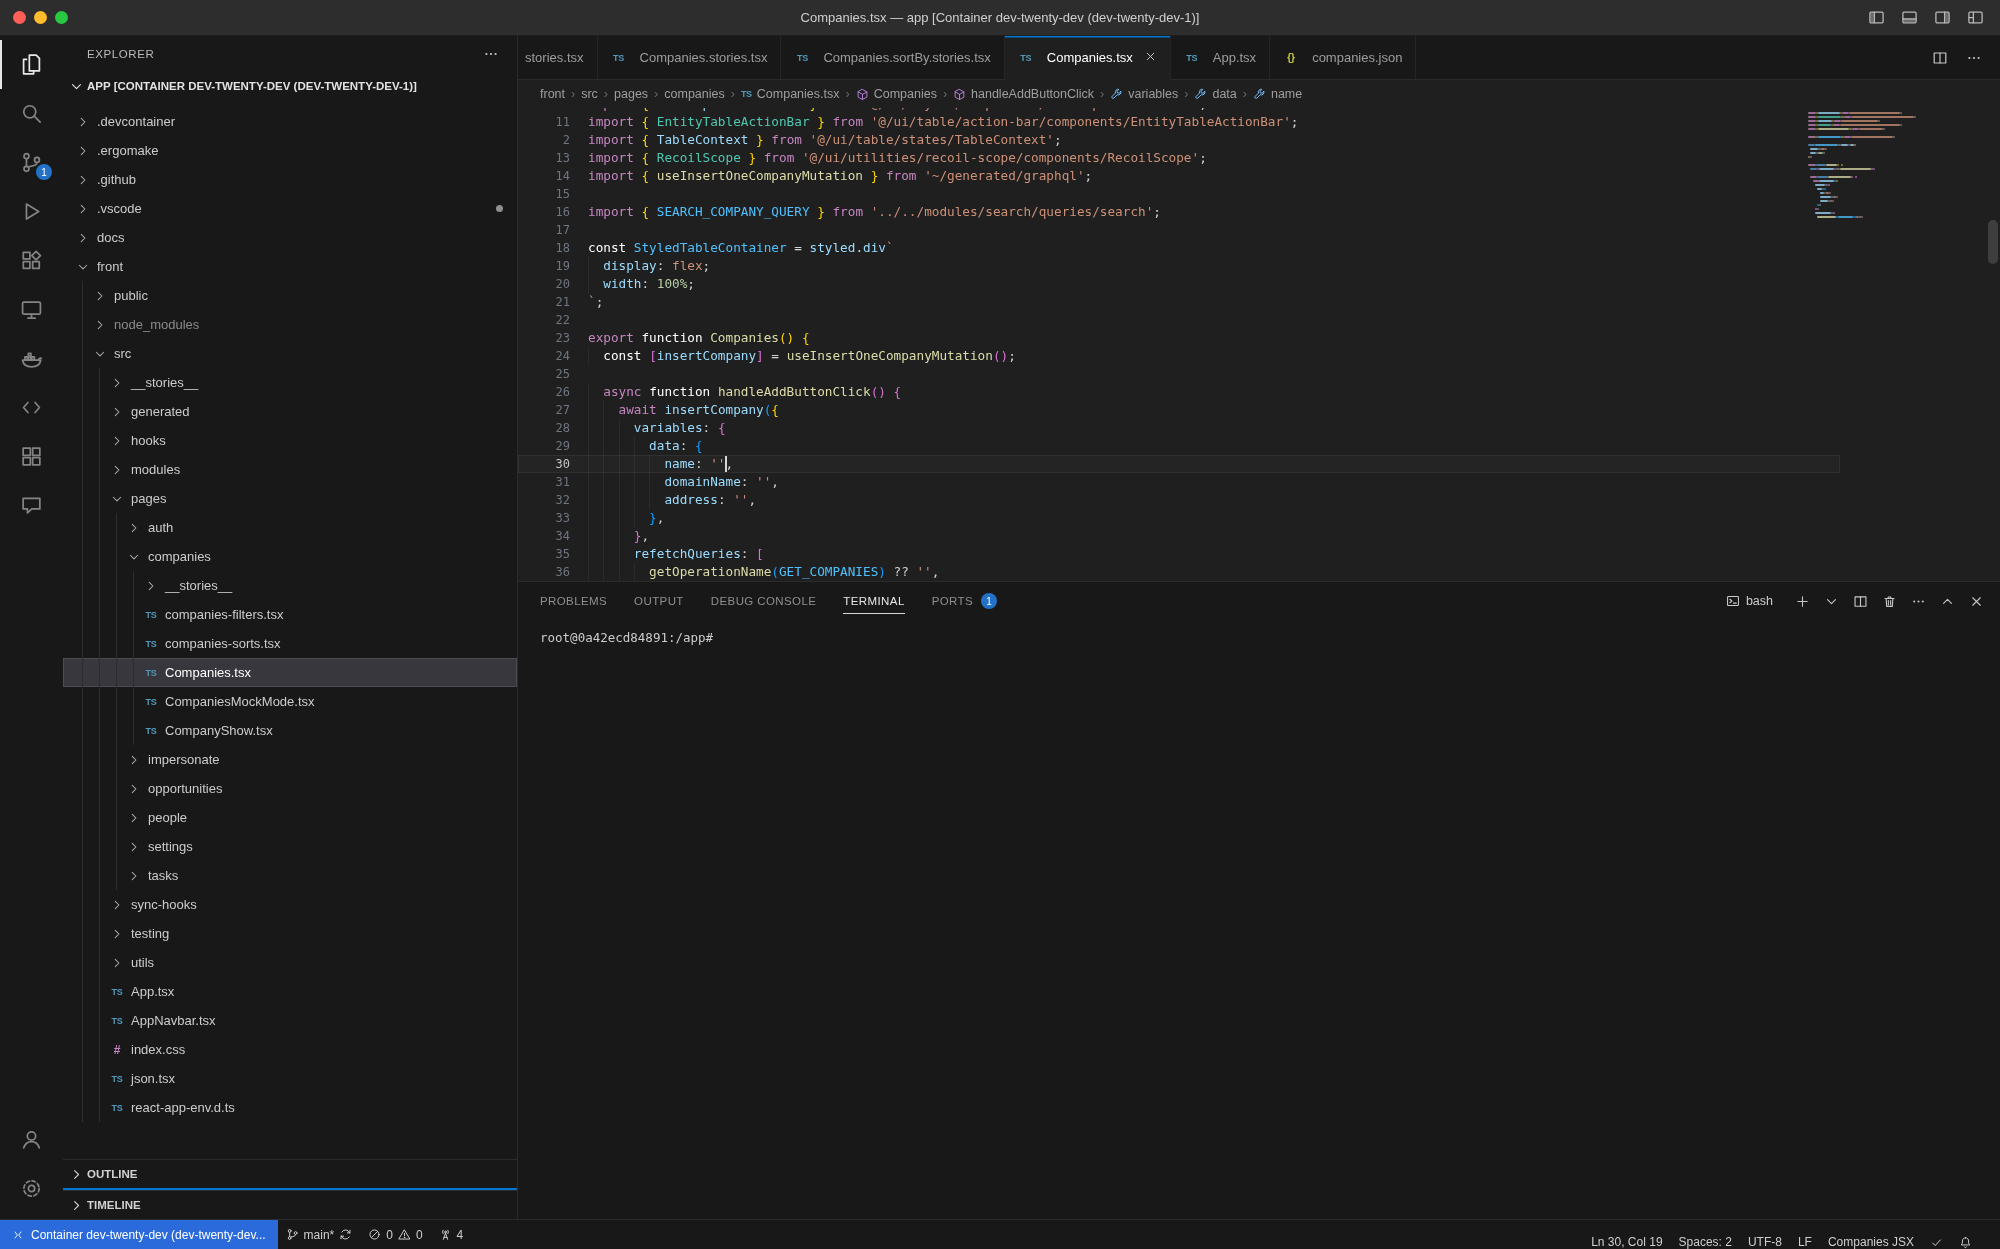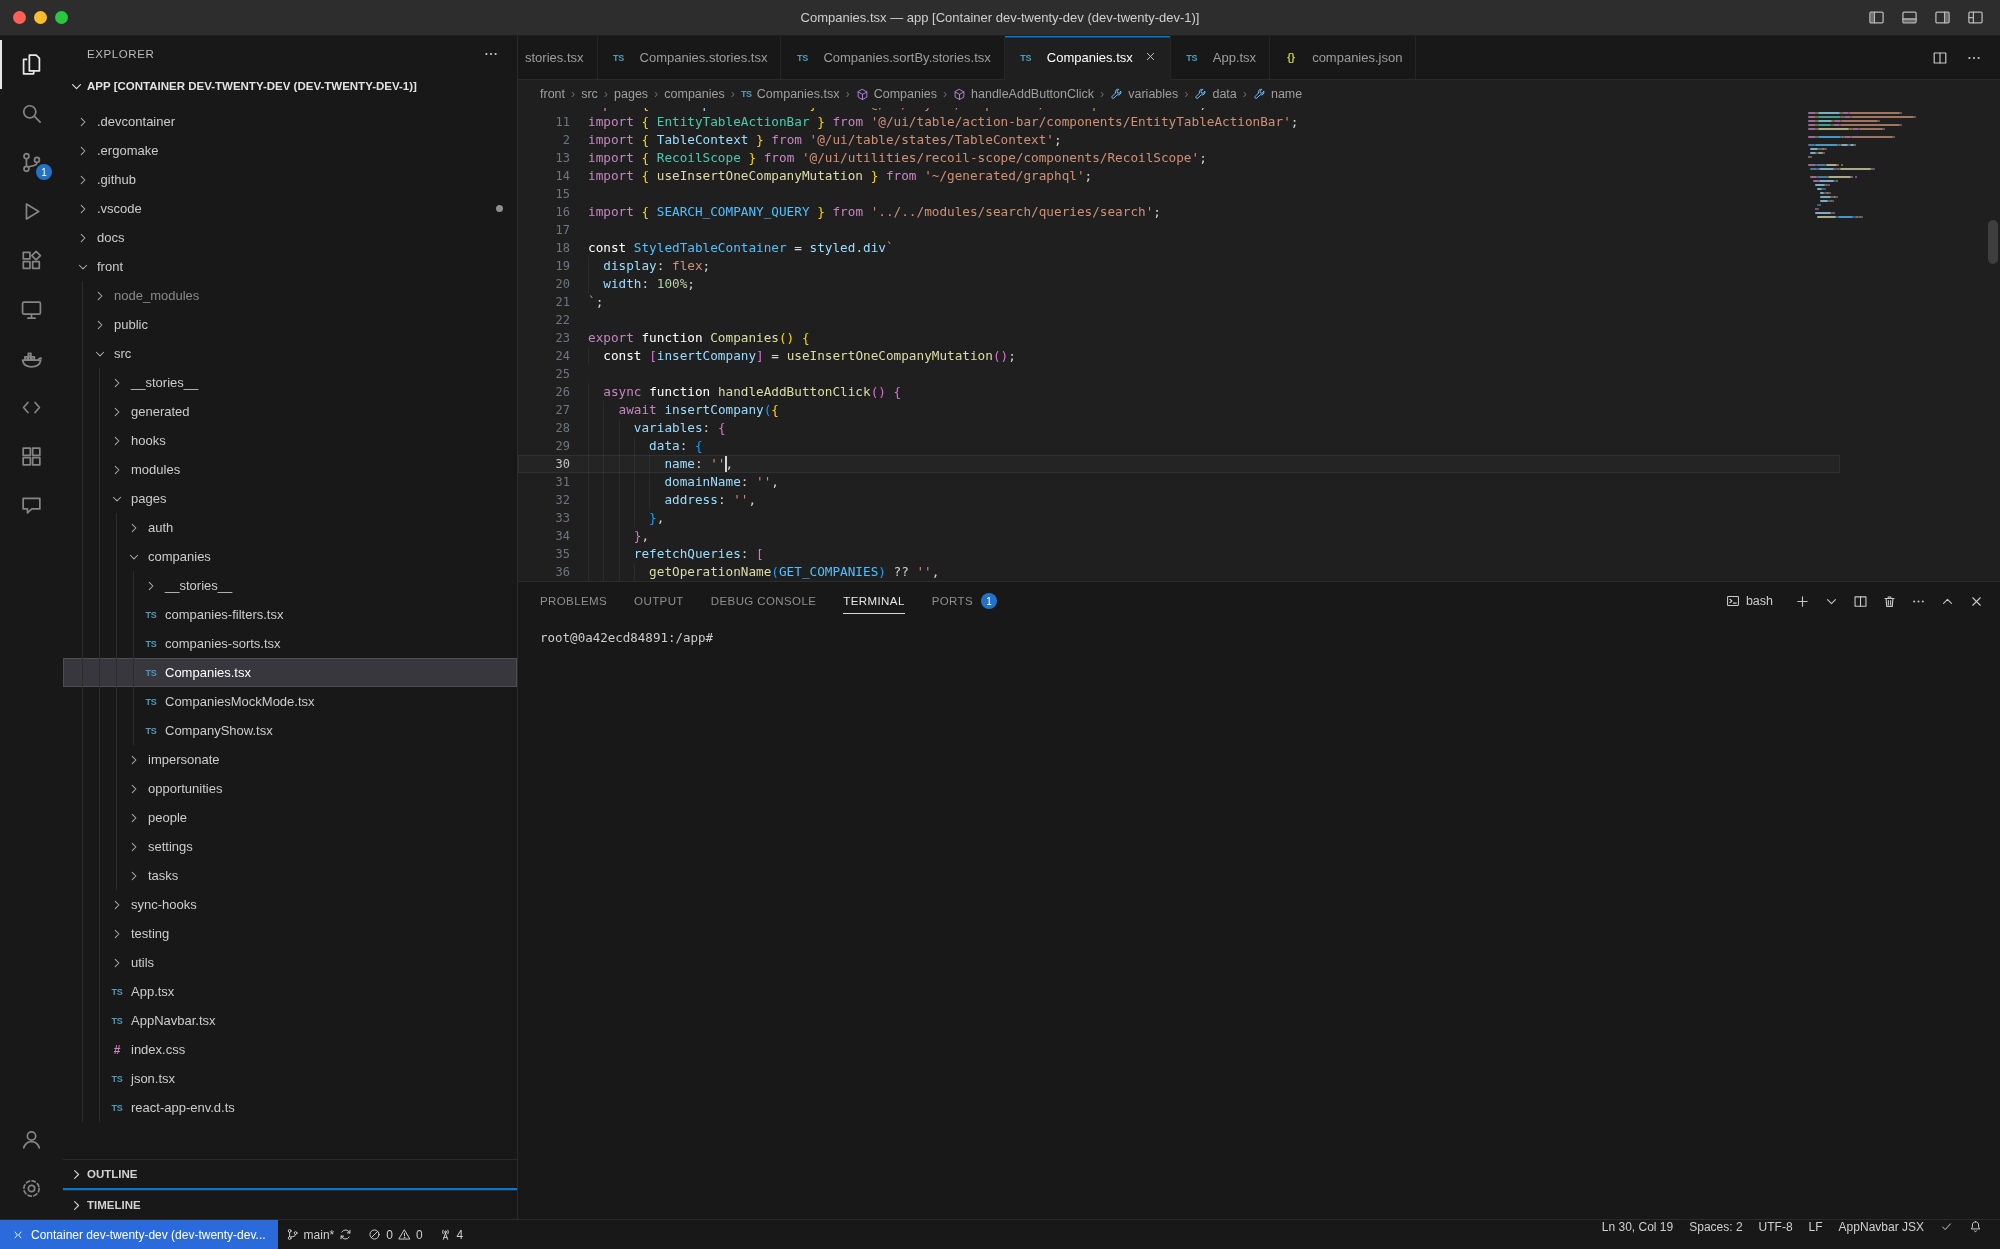--- a/index.html
+++ b/index.html
@@ -94,21 +94,21 @@
 .shell svg{width:14px;height:14px}
 .term{flex:1;padding:10px 0 0 22px;font-family:"DejaVu Sans Mono","Liberation Mono",monospace;font-size:12.5px;color:#ccc}
 
 .statusbar{flex:0 0 30px;background:#181818;border-top:1px solid #2b2b2b;display:flex;align-items:stretch;font-size:12px;color:#cfcfcf}
 .sb-remote{background:#2a6ada;color:#fff;display:flex;align-items:center;gap:7px;padding:0 12px;max-width:395px;white-space:nowrap;
   overflow:hidden;cursor:pointer}
 .sb-remote svg{width:12px;height:12px}
 .st-group{display:flex;align-items:stretch}
 .st-item{display:flex;align-items:center;gap:5px;padding:0 8px;cursor:pointer;white-space:nowrap}
 .st-item svg{width:13px;height:13px}
-.st-right{margin-left:auto;display:flex;align-items:flex-start;padding-right:10px}
+.st-right{margin-left:auto;display:flex;align-items:flex-end;padding-right:20px}
 </style>
 </head>
 <body>
 
 <div id="app">
 
   <div class="titlebar">
     <div class="traffic">
       <span class="tl red"></span>
       <span class="tl yellow"></span>
@@ -311,37 +311,37 @@
             <span class="tlabel">docs</span>
           </div>
           <div class="trow" style="padding-left:12px">
             <span class="slot chev exp">
               <svg viewBox="0 0 16 16" fill="none" stroke="currentColor" stroke-width="1.2" stroke-linecap="round" stroke-linejoin="round">
                 <path d="M6 3.8L10.2 8 6 12.2"></path>
               </svg>
             </span>
             <span class="tlabel">front</span>
           </div>
+          <div class="trow" style="padding-left:29px">
+            <span class="guide" style="left:19px"></span>
+            <span class="slot chev">
+              <svg viewBox="0 0 16 16" fill="none" stroke="currentColor" stroke-width="1.2" stroke-linecap="round" stroke-linejoin="round">
+                <path d="M6 3.8L10.2 8 6 12.2"></path>
+              </svg>
+            </span>
+            <span class="tlabel">public</span>
+          </div>
           <div class="trow dim" style="padding-left:29px">
             <span class="guide" style="left:19px"></span>
             <span class="slot chev">
               <svg viewBox="0 0 16 16" fill="none" stroke="currentColor" stroke-width="1.2" stroke-linecap="round" stroke-linejoin="round">
                 <path d="M6 3.8L10.2 8 6 12.2"></path>
               </svg>
             </span>
             <span class="tlabel">node_modules</span>
-          </div>
-          <div class="trow" style="padding-left:29px">
-            <span class="guide" style="left:19px"></span>
-            <span class="slot chev">
-              <svg viewBox="0 0 16 16" fill="none" stroke="currentColor" stroke-width="1.2" stroke-linecap="round" stroke-linejoin="round">
-                <path d="M6 3.8L10.2 8 6 12.2"></path>
-              </svg>
-            </span>
-            <span class="tlabel">public</span>
           </div>
           <div class="trow" style="padding-left:29px">
             <span class="guide" style="left:19px"></span>
             <span class="slot chev exp">
               <svg viewBox="0 0 16 16" fill="none" stroke="currentColor" stroke-width="1.2" stroke-linecap="round" stroke-linejoin="round">
                 <path d="M6 3.8L10.2 8 6 12.2"></path>
               </svg>
             </span>
             <span class="tlabel">src</span>
           </div>
@@ -1069,21 +1069,21 @@
         <div class="st-item">
           <span>Spaces: 2</span>
         </div>
         <div class="st-item">
           <span>UTF-8</span>
         </div>
         <div class="st-item">
           <span>LF</span>
         </div>
         <div class="st-item">
-          <span>AppNavbar JSX</span>
+          <span>Companies JSX</span>
         </div>
         <div class="st-item">
           <span class="icon">
             <svg viewBox="0 0 16 16" fill="none" stroke="currentColor" stroke-width="1.2" stroke-linecap="round" stroke-linejoin="round">
               <path d="M3.2 8.6l3.2 3.2 6.4-7"></path>
             </svg>
           </span>
         </div>
         <div class="st-item">
           <span class="icon">

